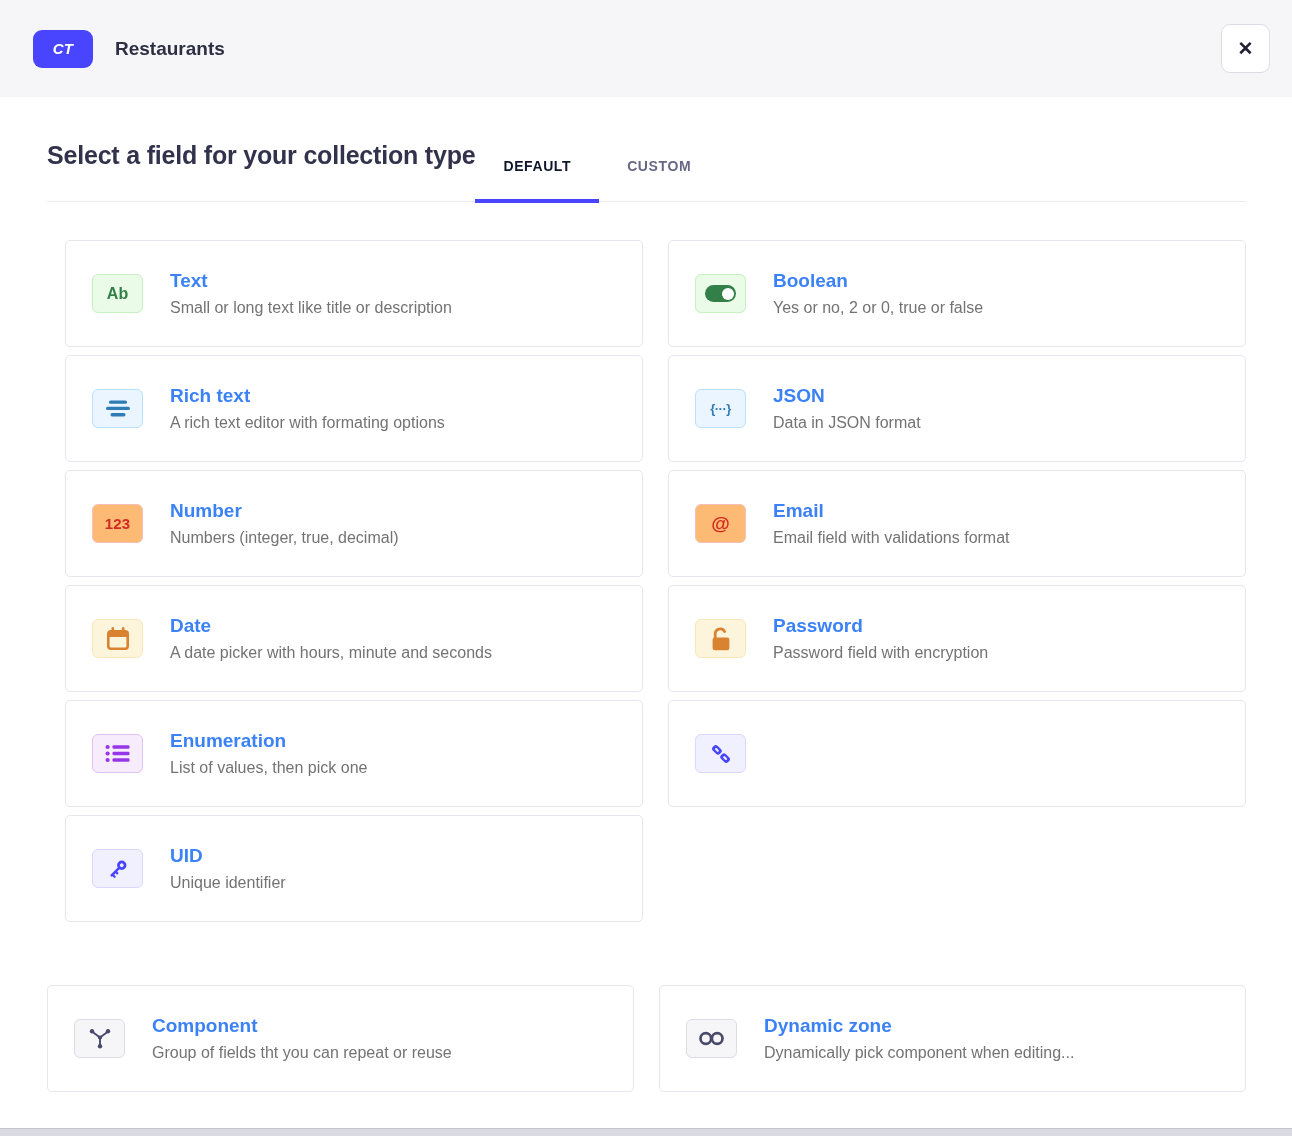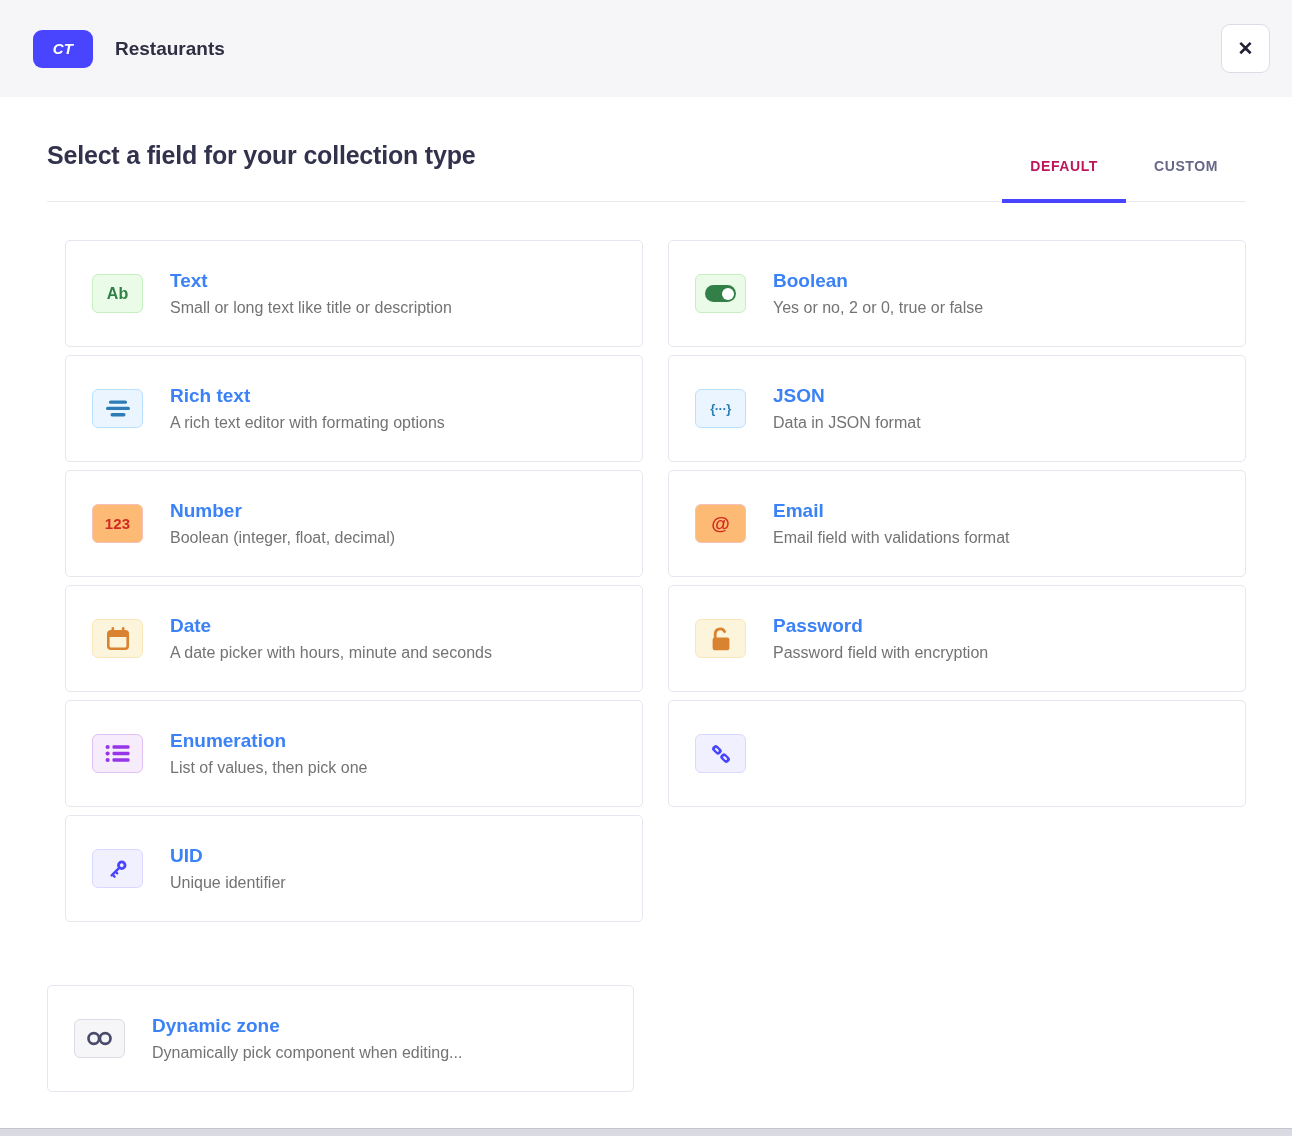--- a/index.html
+++ b/index.html
@@ -48,21 +48,21 @@
     font-size: 19px;
     color: #212134;
     font-weight: 700;
   }
 
   
   .content { padding: 44px 46px 0 47px; }
 
   .title-row {
     display: flex;
-    justify-content: space-between;
+    justify-content: flex-start;
     align-items: flex-end;
     border-bottom: 1px solid #eaeaef;
   }
   .page-title {
     font-size: 25px;
     font-weight: 700;
     color: #32324d;
     letter-spacing: -.2px;
     margin-bottom: 31px;
   }
@@ -70,21 +70,21 @@
   .tab {
     font-size: 14px;
     font-weight: 700;
     letter-spacing: .6px;
     padding: 0 28px 25px 28px;
     margin-bottom: -2px;
     color: #666687;
     cursor: pointer;
   }
   .tab.active {
-    color: #be185d;
+    color: #0f172a;
     border-bottom: 4px solid #4945ff;
   }
 
   
   .grid {
     display: grid;
     grid-template-columns: 1fr 1fr;
     column-gap: 25px;
     row-gap: 8px;
   }
@@ -227,21 +227,21 @@
         <span class="card-desc">Data in JSON format</span>
       </span>
     </div>
 
     <div class="card">
       <span class="icon-box red">
         <span class="glyph glyph-123">123</span>
       </span>
       <span class="card-text">
         <span class="card-title">Number</span>
-        <span class="card-desc">Boolean (integer, float, decimal)</span>
+        <span class="card-desc">Numbers (integer, true, decimal)</span>
       </span>
     </div>
 
     <div class="card">
       <span class="icon-box red">
         <span class="glyph glyph-at">@</span>
       </span>
       <span class="card-text">
         <span class="card-title">Email</span>
         <span class="card-desc">Email field with validations format</span>
@@ -322,20 +322,37 @@
       <span class="card-text">
         <span class="card-title">UID</span>
         <span class="card-desc">Unique identifier</span>
       </span>
     </div>
 
   </div>
 
   <div class="grid extra">
 
+    <div class="card">
+      <span class="icon-box neutral">
+        <svg width="22" height="21" viewBox="0 0 22 21">
+          <line x1="11" y1="9.5" x2="3.6" y2="4" stroke="currentColor" stroke-width="1.9"></line>
+          <line x1="11" y1="9.5" x2="18.4" y2="4" stroke="currentColor" stroke-width="1.9"></line>
+          <line x1="11" y1="9.5" x2="11" y2="17.5" stroke="currentColor" stroke-width="1.9"></line>
+          <circle cx="11" cy="9.5" r="2.1" fill="currentColor"></circle>
+          <circle cx="3" cy="3.2" r="2.2" fill="currentColor"></circle>
+          <circle cx="19" cy="3.2" r="2.2" fill="currentColor"></circle>
+          <circle cx="11" cy="18.2" r="2.2" fill="currentColor"></circle>
+        </svg>
+      </span>
+      <span class="card-text">
+        <span class="card-title">Component</span>
+        <span class="card-desc">Group of fields tht you can repeat or reuse</span>
+      </span>
+    </div>
 
     <div class="card">
       <span class="icon-box neutral">
         <svg width="27" height="17" viewBox="0 0 27 17" fill="none" stroke="currentColor" stroke-width="2.7">
           <circle cx="7.8" cy="8.5" r="5.3"></circle>
           <circle cx="19.2" cy="8.5" r="5.3"></circle>
         </svg>
       </span>
       <span class="card-text">
         <span class="card-title">Dynamic zone</span>

